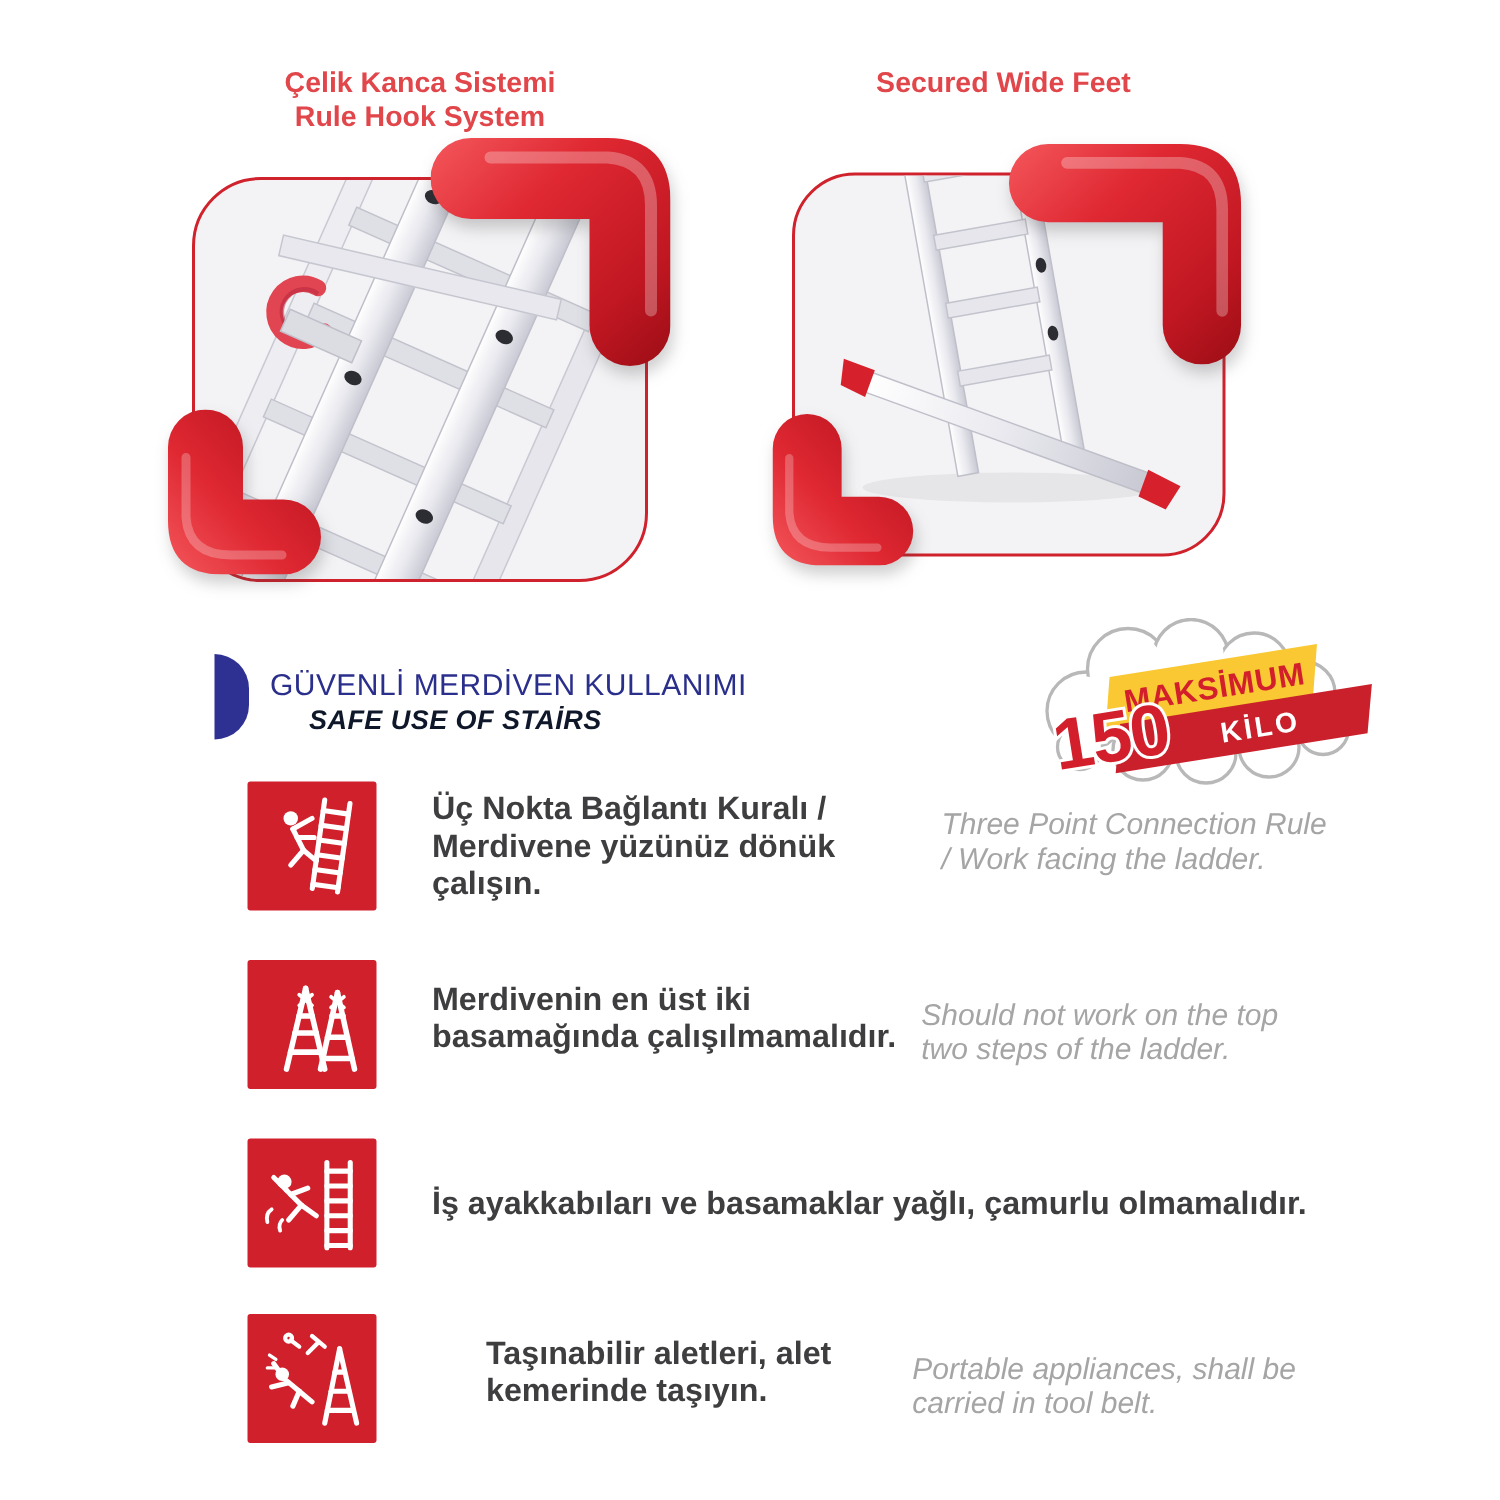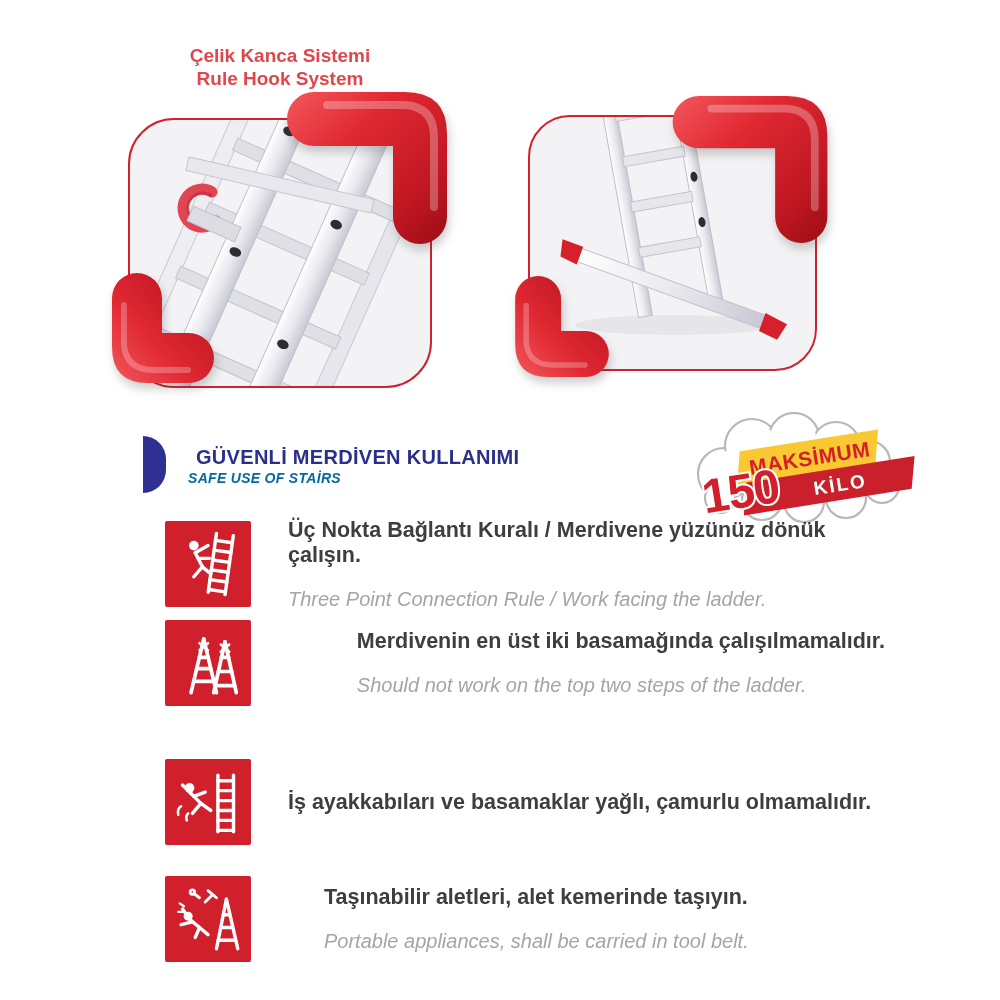--- a/index.html
+++ b/index.html
@@ -21,35 +21,35 @@
   
   .bracket{position:absolute;filter:drop-shadow(2px 6px 5px rgba(60,60,60,.25));}
   .br-tr-1{left:287px;top:92px;width:160px;height:152px;}
   .br-bl-1{left:112px;top:273px;width:102px;height:110px;}
   .br-tr-2{left:670px;top:96px;width:160px;height:147px;}
   .br-bl-2{left:511px;top:276px;width:102px;height:101px;}
 
   
   .head-mark{position:absolute;left:143px;top:436px;width:23px;height:57px;
              background:#2e3192;border-radius:0 57px 57px 0;}
-  .head-title{position:absolute;left:196px;top:446px;font-size:20px;font-weight:700;
+  .head-title{position:absolute;left:180px;top:446px;font-size:20px;font-weight:400;
               color:#2b2f8c;letter-spacing:.3px;}
-  .head-sub{position:absolute;left:188px;top:470px;font-size:14px;font-weight:700;
-            font-style:italic;color:#0369a1;letter-spacing:.3px;}
+  .head-sub{position:absolute;left:206px;top:470px;font-size:18px;font-weight:700;
+            font-style:italic;color:#0f172a;letter-spacing:.3px;}
 
   
   .badge{position:absolute;left:686px;top:412px;width:238px;height:115px;}
 
   
   .rule{position:absolute;left:165px;width:720px;height:86px;display:flex;align-items:center;}
-  .r-1{top:521px;} .r-2{top:620px;justify-content:space-between;} .r-3{top:759px;text-align:center;} .r-4{top:876px;gap:36px;}
+  .r-1{top:521px;} .r-2{top:640px;justify-content:space-between;} .r-3{top:759px;text-align:center;} .r-4{top:876px;gap:36px;}
   .rule-icon{width:86px;height:86px;background:#cf202c;border-radius:2px;flex:0 0 86px;
              display:flex;align-items:center;justify-content:center;}
   .rule-icon svg{width:68px;height:68px;}
-  .rule-text{margin-left:37px;display:flex;flex-direction:column;gap:8px;}
+  .rule-text{margin-left:37px;display:flex;flex-direction:row;gap:8px;}
   .rule-tr{font-size:21.5px;font-weight:600;color:#3e3e40;}
   .rule-en{font-size:20px;font-style:italic;color:#a5a5a5;margin-top:12px;}
 </style>
 </head>
 <body>
 
 <div class="canvas">
 
   <svg width="0" height="0" style="position:absolute">
     <defs>
@@ -71,20 +71,21 @@
         <stop offset="1" stop-color="#c9c9d4"></stop>
       </linearGradient>
     </defs>
   </svg>
 
   <div class="feature-title ft-1">
     <div>Çelik Kanca Sistemi</div>
     <div>Rule Hook System</div>
   </div>
   <div class="feature-title ft-2">
+    <div>Secured Wide Feet</div>
   </div>
 
   <div class="card card-1">
     <svg viewBox="0 0 300 266">
       <g transform="rotate(24 150 130)">
 
         <rect x="52" y="-80" width="16" height="420" fill="#ededf2" stroke="#c9c9d4" stroke-width="1"></rect>
         <rect x="238" y="-80" width="16" height="420" fill="#e6e6ec" stroke="#c9c9d4" stroke-width="1"></rect>
 
         <g fill="#dfdfe6" stroke="#c3c3cd" stroke-width="1">

